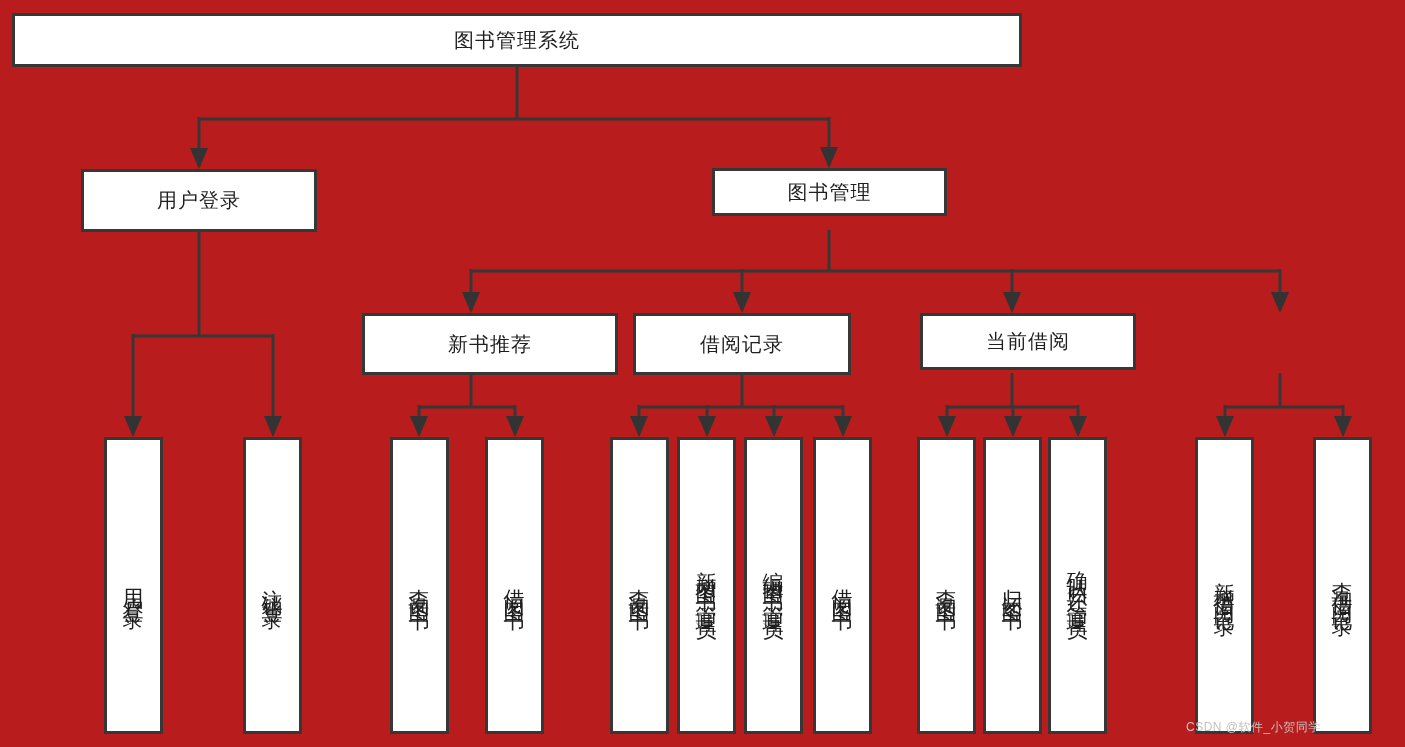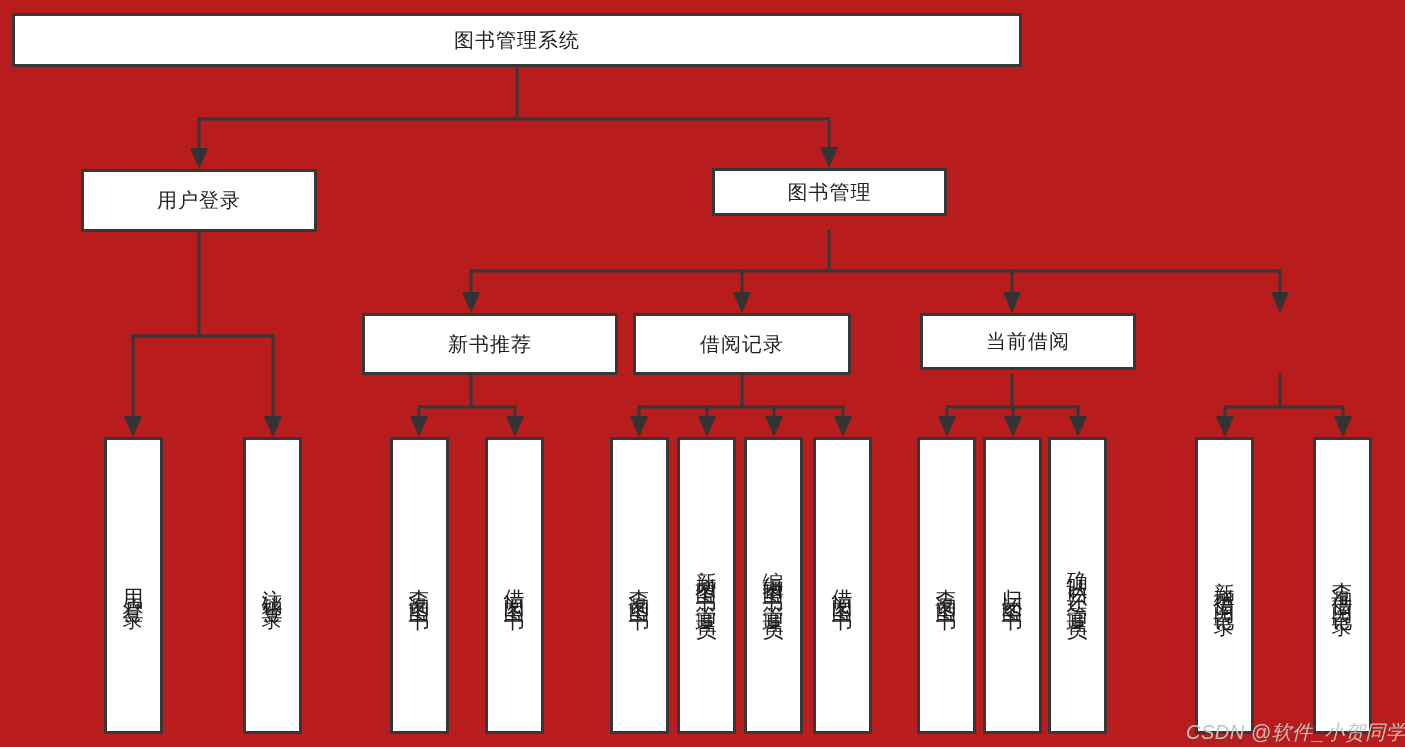--- a/index.html
+++ b/index.html
@@ -48,26 +48,25 @@
     writing-mode: vertical-rl;
     text-orientation: mixed;
     font-size: 21px;
     letter-spacing: 7px;
     line-height: 1;
   }
   .watermark {
     position: absolute;
     left: 1186px;
     top: 719px;
-    font-size: 20px;
+    font-size: 12px;
     color: #c3c3c3;
     letter-spacing: 0.5px;
     white-space: nowrap;
     z-index: 5;
-    font-style: italic;
   }
 </style>
 </head>
 <body>
 
 <div class="canvas">
 
   <svg class="connectors" width="1405" height="747" viewBox="0 0 1405 747">
     <defs>
       <marker id="arrow" markerWidth="8" markerHeight="8" refX="6" refY="3" orient="auto" markerUnits="strokeWidth">

